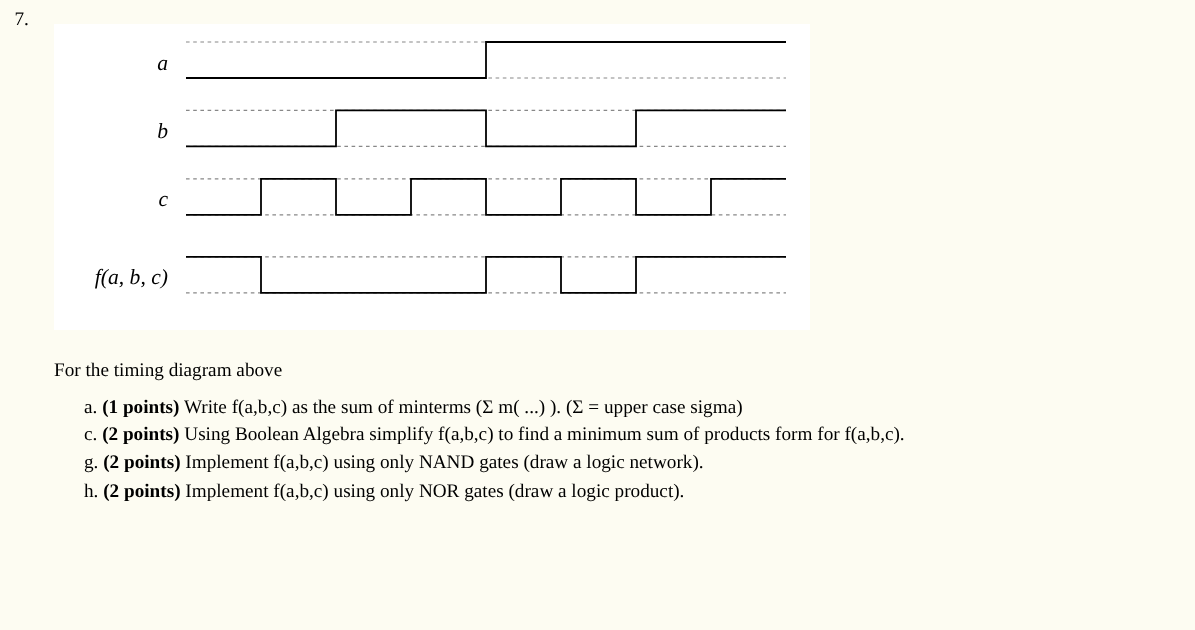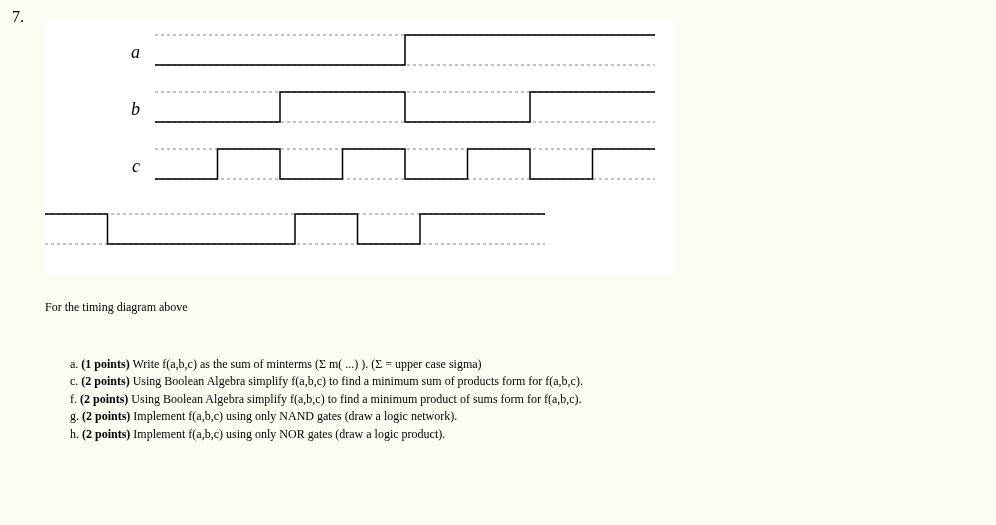--- a/index.html
+++ b/index.html
@@ -40,27 +40,27 @@
       padding-right: 15px;
       font-family: 'Times New Roman', serif;
     }
     .waveform-svg {
       flex: 1;
     }
     .intro-text {
       position: absolute;
       top: 300px;
       left: 45px;
-      font-size: 12px;
+      font-size: 16px;
     }
     .parts-list {
       position: absolute;
-      top: 356px;
+      top: 328px;
       left: 70px;
-      font-size: 12px;
+      font-size: 16px;
       line-height: 1.45;
     }
     .part-row {
       display: block;
     }
     .bold { font-weight: bold; }
   </style>
 </head>
 <body>
 
@@ -85,44 +85,41 @@
   </div>
   <div class="waveform-row">
     <div class="waveform-label">c</div>
     <svg class="waveform-svg" width="500" height="45">
       <line x1="0" y1="5" x2="500" y2="5" stroke="#888" stroke-width="1" stroke-dasharray="3,3"></line>
       <line x1="0" y1="35" x2="500" y2="35" stroke="#888" stroke-width="1" stroke-dasharray="3,3"></line>
       <path d="M 0 35 L 62.5 35 L 62.5 5 L 125 5 L 125 35 L 187.5 35 L 187.5 5 L 250 5 L 250 35 L 312.5 35 L 312.5 5 L 375 5 L 375 35 L 437.5 35 L 437.5 5 L 500 5" stroke="#000" stroke-width="1.5" fill="none"></path>
     </svg>
   </div>
   <div class="waveform-row" style="margin-top:20px;">
+    <div class="waveform-label">f(a, b, c)</div>
     <svg class="waveform-svg" width="500" height="45">
       <line x1="0" y1="5" x2="500" y2="5" stroke="#888" stroke-width="1" stroke-dasharray="3,3"></line>
       <line x1="0" y1="35" x2="500" y2="35" stroke="#888" stroke-width="1" stroke-dasharray="3,3"></line>
       <path d="M 0 5 L 62.5 5 L 62.5 35 L 250 35 L 250 5 L 312.5 5 L 312.5 35 L 375 35 L 375 5 L 500 5" stroke="#000" stroke-width="1.5" fill="none"></path>
     </svg>
   </div>
 </div>
 
 <div class="intro-text">For the timing diagram above</div>
 
 <div class="parts-list">
   <div class="part-row">
     <span>a.</span>
     <span class="bold">(1 points)</span><span> Write f(a,b,c) as the sum of minterms (Σ m( ...) ).    (Σ = upper case sigma)</span>
   </div>
   <div class="part-row">
     <span>c.</span>
     <span class="bold">(2 points)</span><span> Using Boolean Algebra simplify f(a,b,c) to find a minimum sum of products form for f(a,b,c).</span>
   </div>
   <div class="part-row">
-    <span>f.</span>
-    <span class="bold">(2 points)</span><span> Using Boolean Algebra simplify f(a,b,c) to find a minimum product of sums form for f(a,b,c).</span>
-  </div>
-  <div class="part-row">
     <span>g.</span>
     <span class="bold">(2 points)</span><span> Implement f(a,b,c) using only NAND gates (draw a logic network).</span>
   </div>
   <div class="part-row">
     <span>h.</span>
     <span class="bold">(2 points)</span><span> Implement f(a,b,c) using only NOR gates (draw a logic product).</span>
   </div>
 </div>
 
 </body></html>

